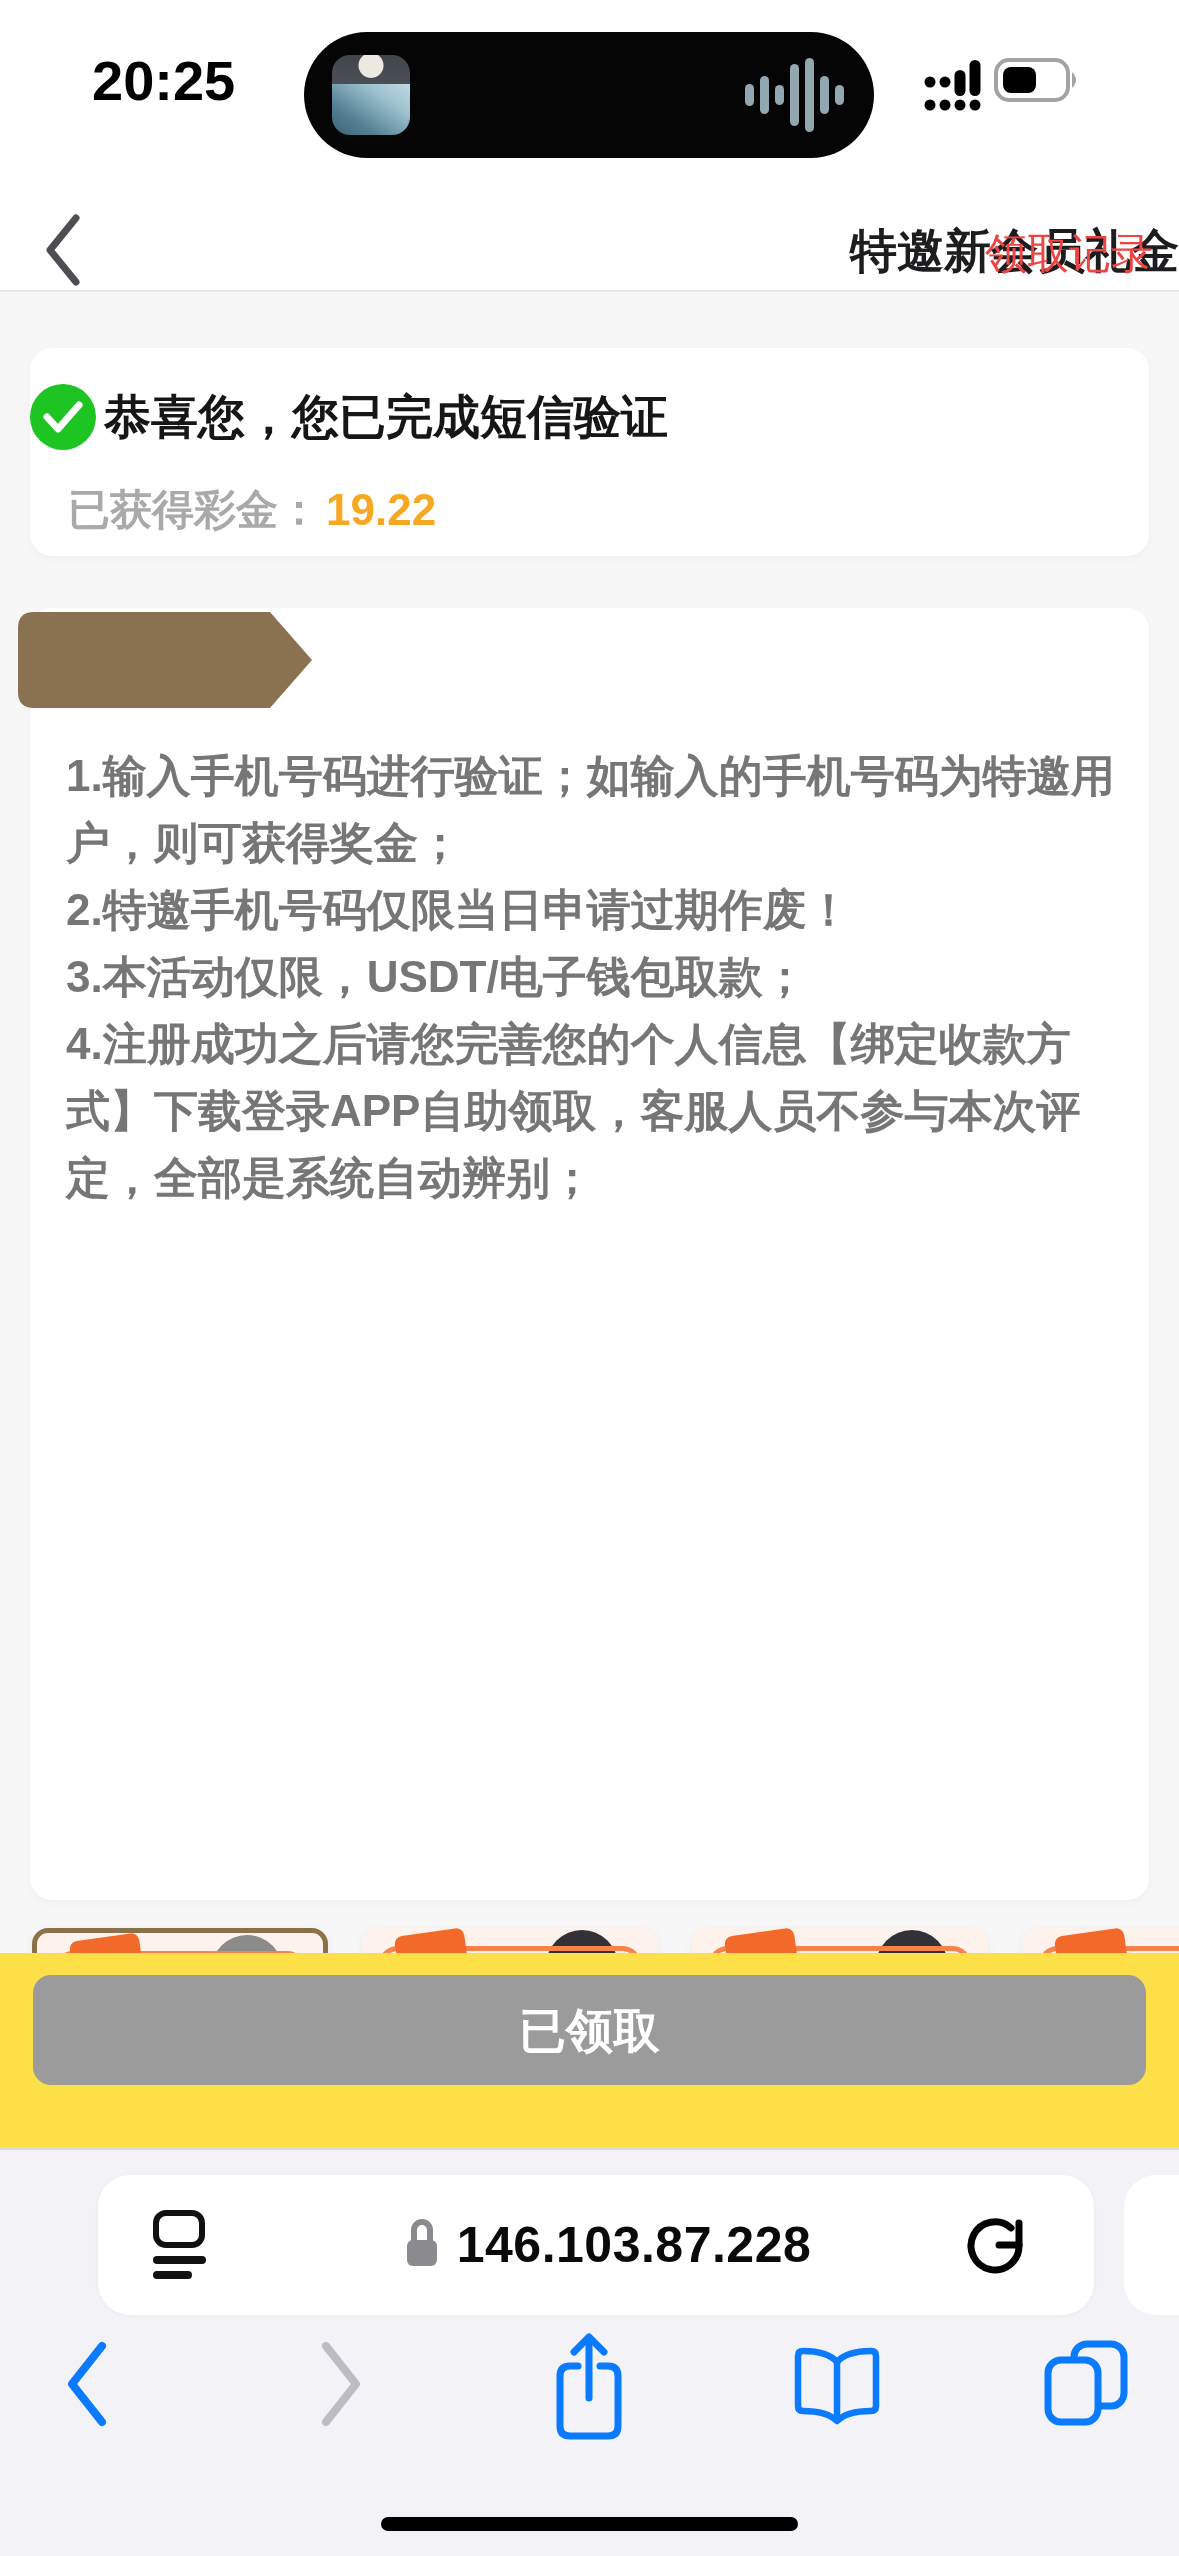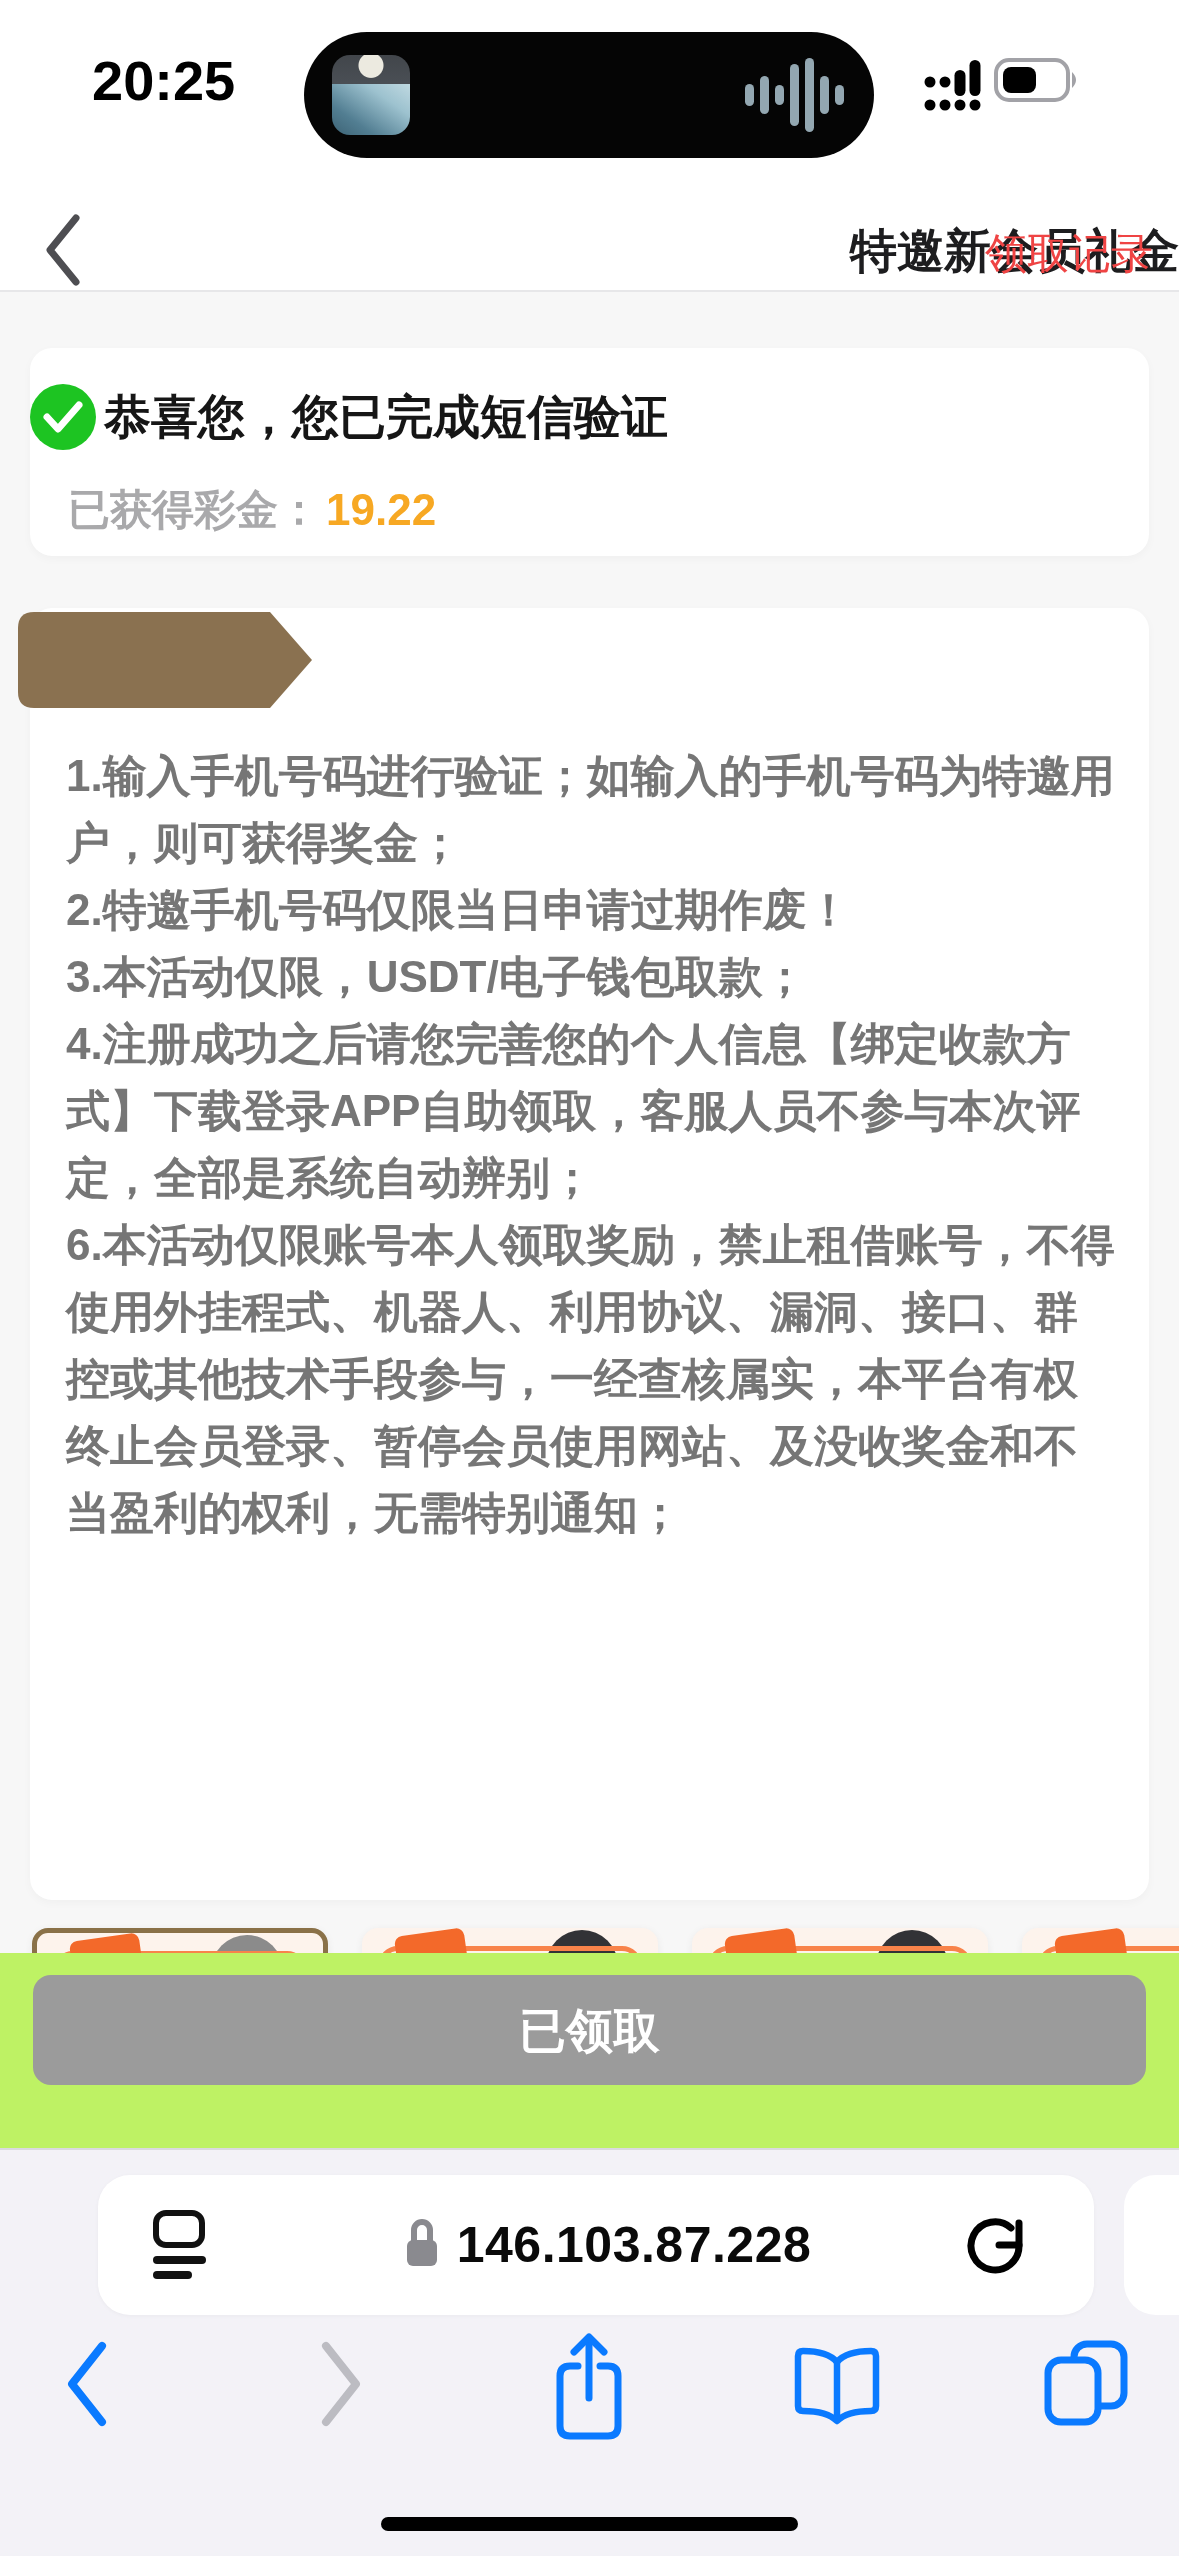--- a/index.html
+++ b/index.html
@@ -57,21 +57,21 @@
   .thumbs{left:0;top:1928px;width:1179px;height:130px;}
   .thumb{position:absolute;top:0;width:296px;height:130px;background:#fdf3ec;border-radius:16px;
     box-shadow:0 2px 8px rgba(0,0,0,0.06);overflow:hidden;}
   .thumb.selected{border:5px solid #8a7148;width:286px;height:120px;}
   .t-frame{position:absolute;left:16px;right:16px;top:18px;height:150px;border:5px solid #f8834a;border-radius:20px;}
   .t-ribbon{position:absolute;left:34px;top:4px;width:70px;height:36px;background:#f3692a;border-radius:8px;transform:rotate(-8deg);}
   .t-blob{position:absolute;right:40px;top:2px;width:72px;height:72px;border-radius:50%;background:#323236;}
   .t-blob.gray{background:#8b8b8b;}
 
   
-  .claim-bar{left:0;top:1953px;width:1179px;height:195px;background:#bef264;z-index:5;}
+  .claim-bar{left:0;top:1953px;width:1179px;height:195px;background:#fde047;z-index:5;}
   .claim-btn{position:absolute;left:33px;top:22px;width:1113px;height:110px;border-radius:18px;background:#9b9b9b;
     color:#fff;font-size:47px;font-weight:600;text-align:center;line-height:110px;border:none;}
 
   
   .safari{left:0;top:2148px;width:1179px;height:408px;background:#f3f2f7;border-top:2px solid #dadade;z-index:6;}
   .url-bar{position:absolute;left:98px;top:25px;width:996px;height:140px;background:#ffffff;border-radius:32px;
     box-shadow:0 1px 4px rgba(0,0,0,0.04);}
   .page-menu{position:absolute;left:52px;top:32px;}
   .url-center{position:absolute;left:0;top:0;width:100%;height:140px;display:flex;align-items:center;justify-content:center;gap:14px;padding-left:10px;}
   .url-text{font-size:50px;font-weight:600;color:#0a0a0a;letter-spacing:0.5px;}
@@ -153,21 +153,20 @@
   <div class="ribbon">
     <svg width="294" height="96" viewBox="0 0 294 96">
       <path d="M16 0 H252 L294 48 L252 96 H16 Q0 96 0 80 V16 Q0 0 16 0 Z" fill="#8a7150"></path>
     </svg>
   </div>
   <div class="rules-text">
     <p>1.输入手机号码进行验证；如输入的手机号码为特邀用户，则可获得奖金；</p>
     <p>2.特邀手机号码仅限当日申请过期作废！</p>
     <p>3.本活动仅限，USDT/电子钱包取款；</p>
     <p>4.注册成功之后请您完善您的个人信息【绑定收款方式】下载登录APP自助领取，客服人员不参与本次评定，全部是系统自动辨别；</p>
-    <p>6.本活动仅限账号本人领取奖励，禁止租借账号，不得使用外挂程式、机器人、利用协议、漏洞、接口、群控或其他技术手段参与，一经查核属实，本平台有权终止会员登录、暂停会员使用网站、及没收奖金和不当盈利的权利，无需特别通知；</p>
   </div>
 </div>
 
 <div class="abs thumbs">
   <div class="thumb selected" style="left:32px">
     <div class="t-blob gray"></div>
     <div class="t-frame"></div>
     <div class="t-ribbon"></div>
   </div>
   <div class="thumb" style="left:362px">

